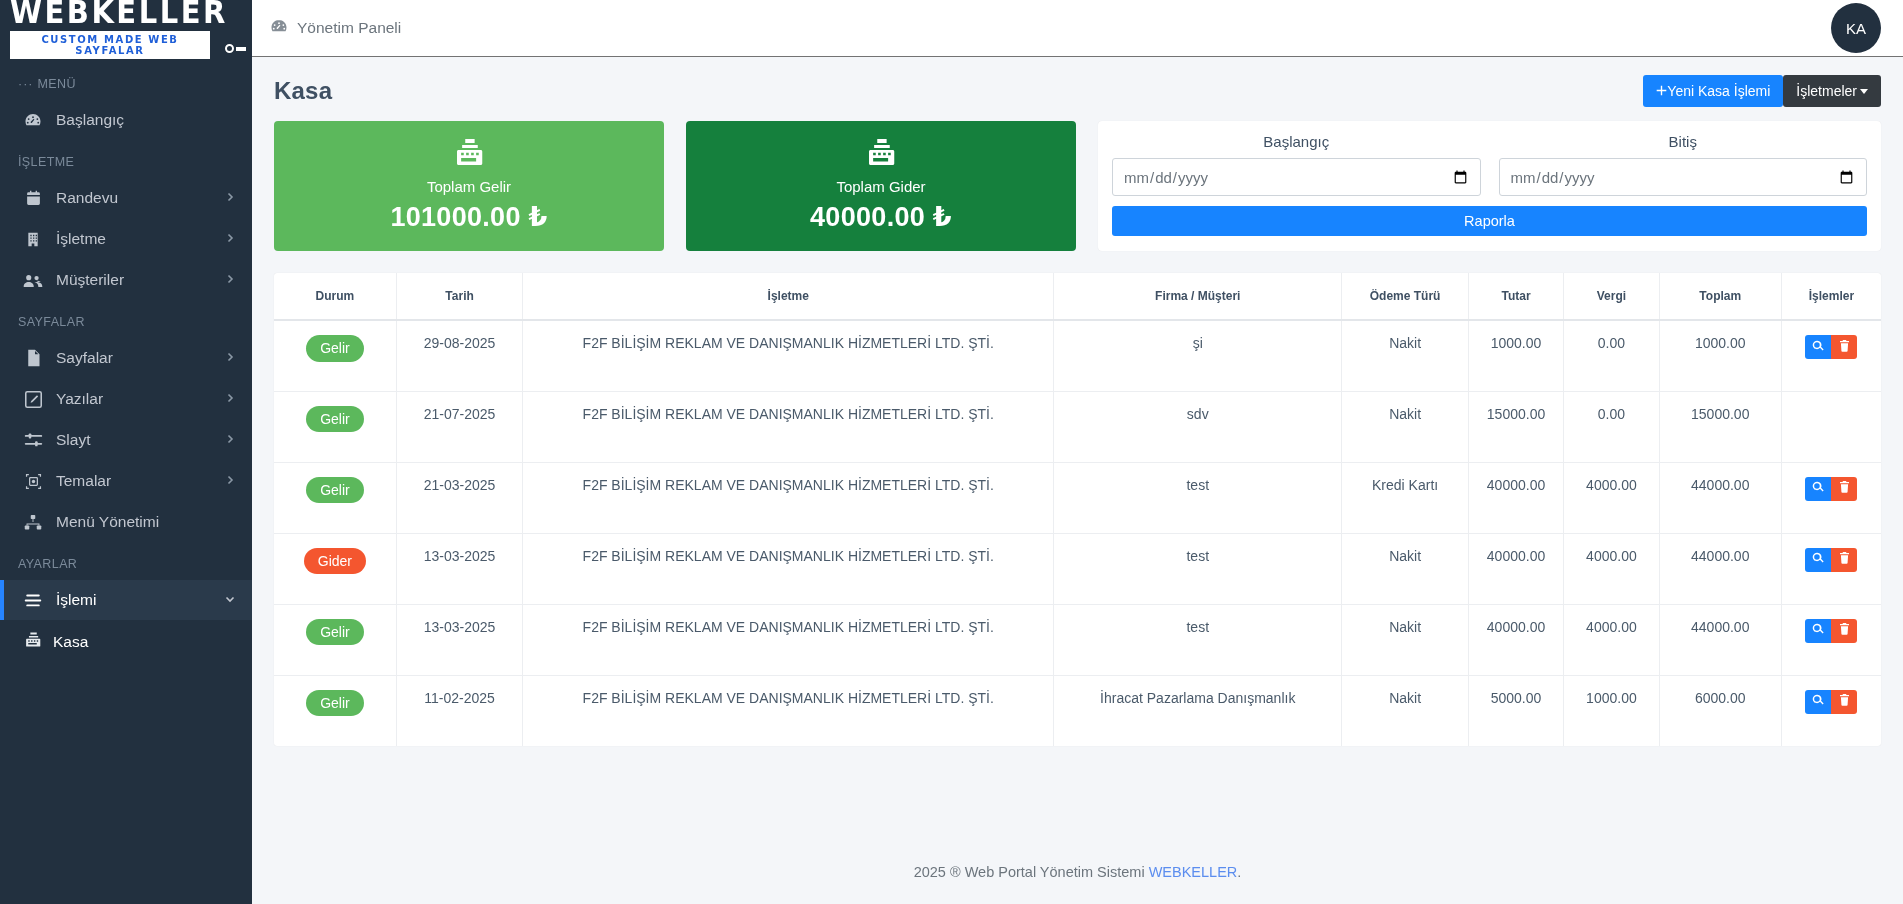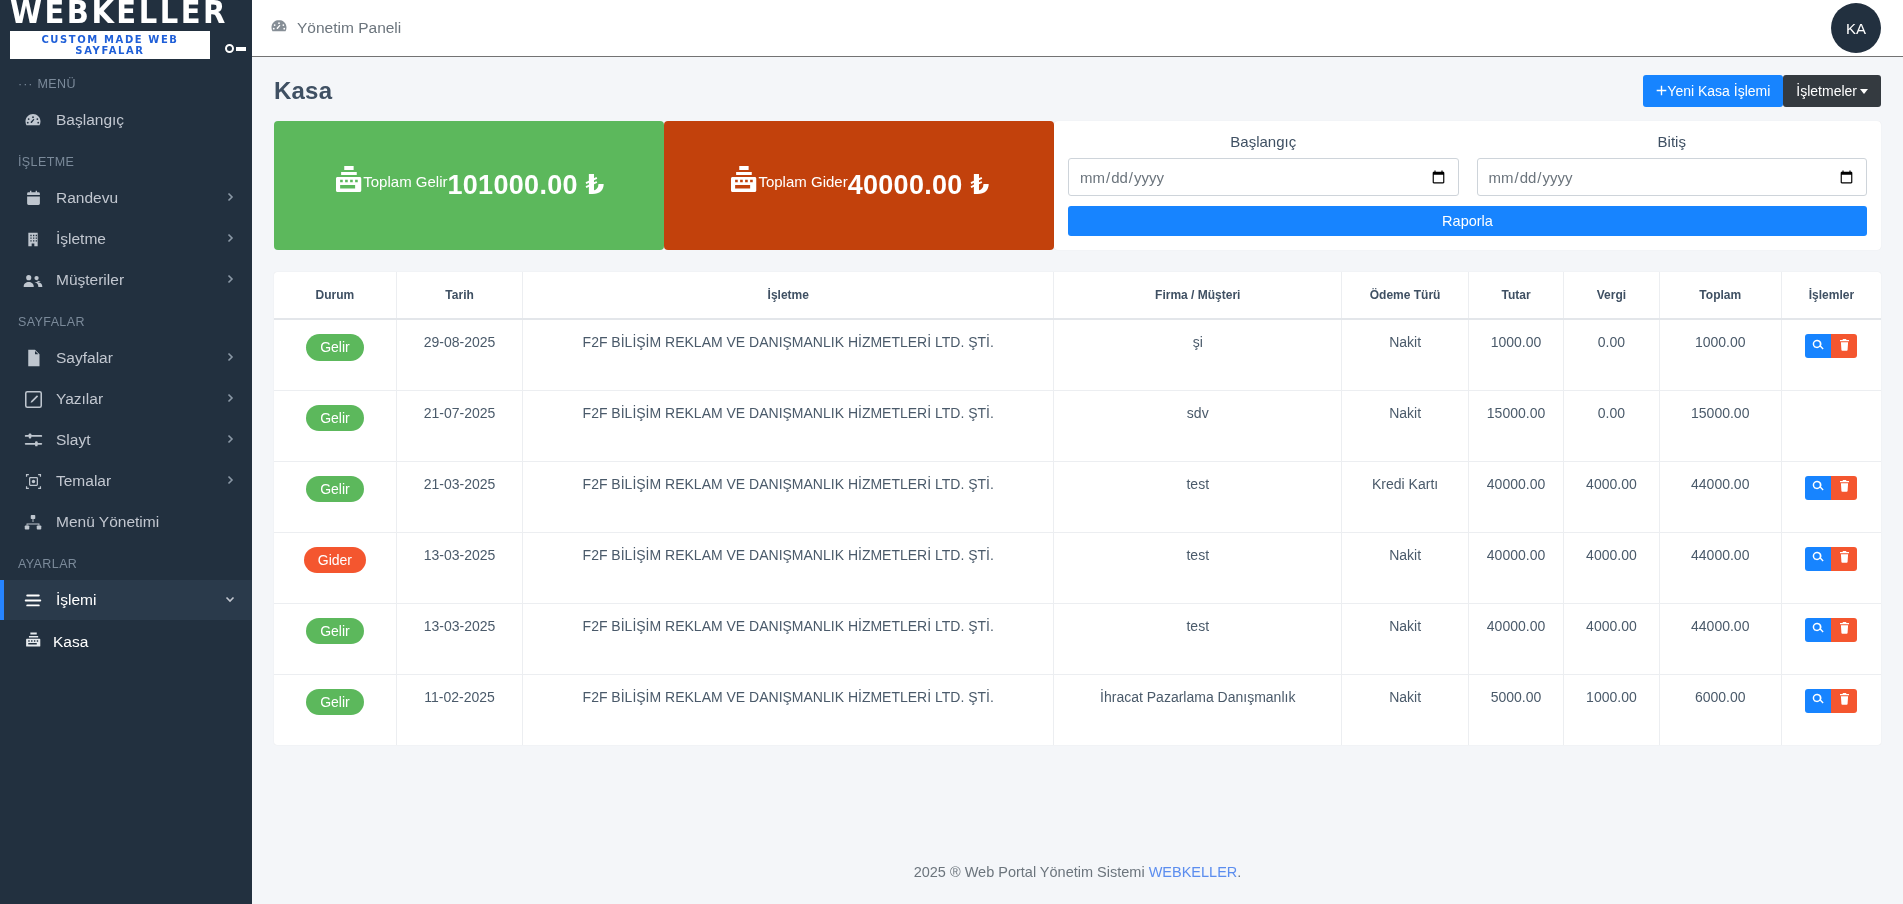--- a/index.html
+++ b/index.html
@@ -90,22 +90,22 @@
     font-family: "Liberation Sans", sans-serif; border-radius: 3px;
     display: inline-flex; align-items: center; 
   }
   .btn-primary { background: #1784ff; color: #fff; padding: 8px 13px; }
   .btn-dark { background: #343a40; color: #fff; padding: 8px 13px; }
   .caret { display:inline-block; width:0;height:0;border-left:4px solid transparent;border-right:4px solid transparent;border-top:5px solid currentColor; margin-left:3px;}
 
   .cards-row { display: flex; gap: 0; padding: 8px 22px 0 22px; align-items: stretch; }
   .stat-card {
     border-radius: 4px; color: #fff; text-align: center;
-    padding: 16px 10px 18px 10px; width: 390px; 
-    display: flex; flex-direction: row; align-items: center; justify-content: center;
+    padding: 16px 10px 18px 10px; width: 390px; margin-right: 22px;
+    display: flex; flex-direction: column; align-items: center; justify-content: center;
   }
   .stat-card.green { background: #5cb85c; }
   .stat-card.red { background: #f4562f; }
   .stat-icon { margin-bottom: 7px; }
   .stat-label { font-size: 15px; font-weight: 400; margin-bottom: 6px; }
   .stat-value { font-size: 27px; font-weight: 700; letter-spacing: .3px; }
 
   .filter-card {
     flex: 1; background: #fff; border-radius: 4px; padding: 12px 14px 14px 14px;
     box-shadow: 0 0 1px rgba(0,0,0,.10);
@@ -349,21 +349,21 @@
     </div>
 
     <div class="cards-row">
 
       <div id="stat-cards" style="display:contents"><div class="stat-card green" style="background: rgb(92, 184, 92);">
             <div class="stat-icon"><svg width="30" height="30" viewBox="0 0 24 24" fill="#ffffff">
                 <path d="M9 1.5h7.5v3.2H9V1.5zM6.5 6.4h12.5v2.3H6.5V6.4zM3.6 10.4h17.8c.7 0 1.2.5 1.2 1.2v9.6c0 .7-.5 1.2-1.2 1.2H3.6c-.7 0-1.2-.5-1.2-1.2v-9.6c0-.7.5-1.2 1.2-1.2zm2.1 2.2v2h2.1v-2H5.7zm4 0v2h2.1v-2h-2.1zm4 0v2h2.1v-2h-2.1zm4 0v2h2.1v-2h-2.1zm-12 4.1v2.9h12v-2.9h-12z"></path>
               </svg></div>
             <div class="stat-label">Toplam Gelir</div>
             <div class="stat-value">101000.00 ₺</div>
-          </div><div class="stat-card red" style="background: #c2410c;">
+          </div><div class="stat-card red" style="background: #15803d;">
             <div class="stat-icon"><svg width="30" height="30" viewBox="0 0 24 24" fill="#ffffff">
                 <path d="M9 1.5h7.5v3.2H9V1.5zM6.5 6.4h12.5v2.3H6.5V6.4zM3.6 10.4h17.8c.7 0 1.2.5 1.2 1.2v9.6c0 .7-.5 1.2-1.2 1.2H3.6c-.7 0-1.2-.5-1.2-1.2v-9.6c0-.7.5-1.2 1.2-1.2zm2.1 2.2v2h2.1v-2H5.7zm4 0v2h2.1v-2h-2.1zm4 0v2h2.1v-2h-2.1zm4 0v2h2.1v-2h-2.1zm-12 4.1v2.9h12v-2.9h-12z"></path>
               </svg></div>
             <div class="stat-label">Toplam Gider</div>
             <div class="stat-value">40000.00 ₺</div>
           </div></div>
 
       <div class="filter-card">
         <div class="filter-grid">
           <div class="filter-col">

